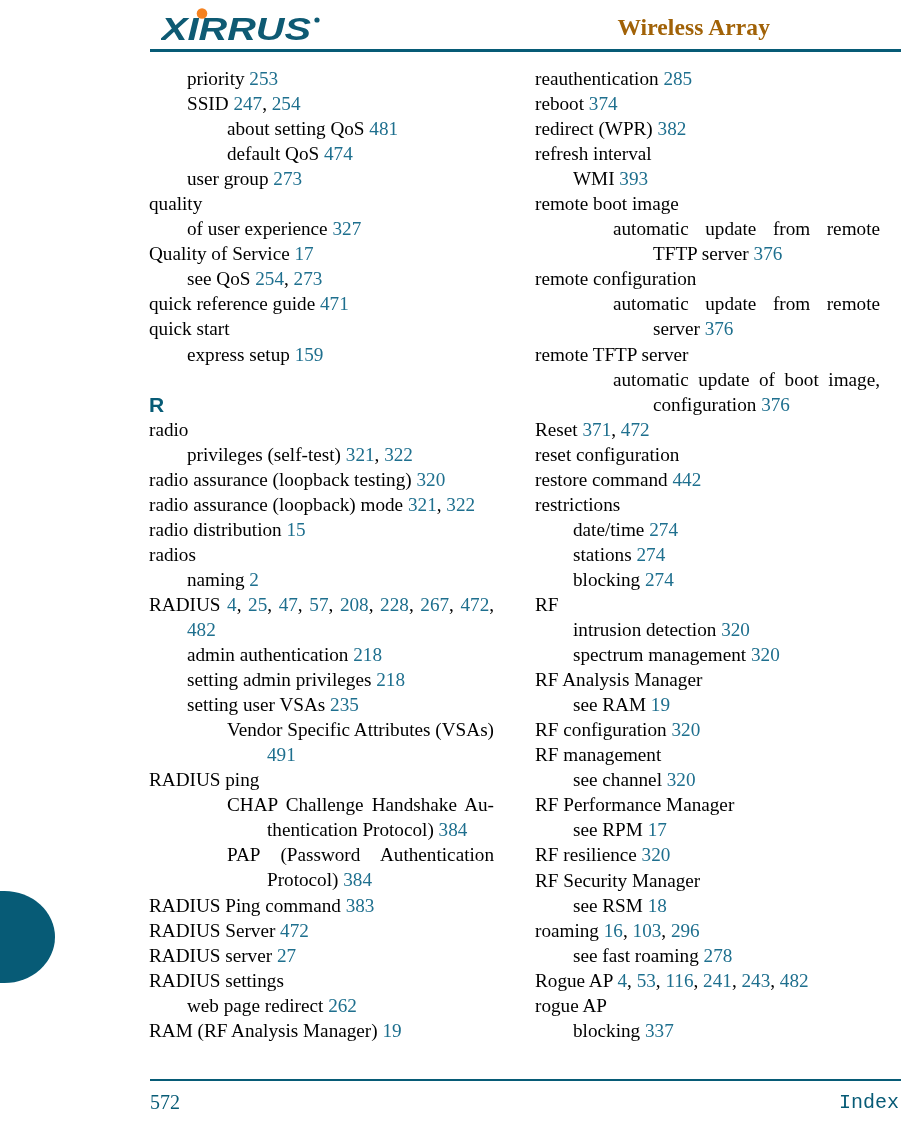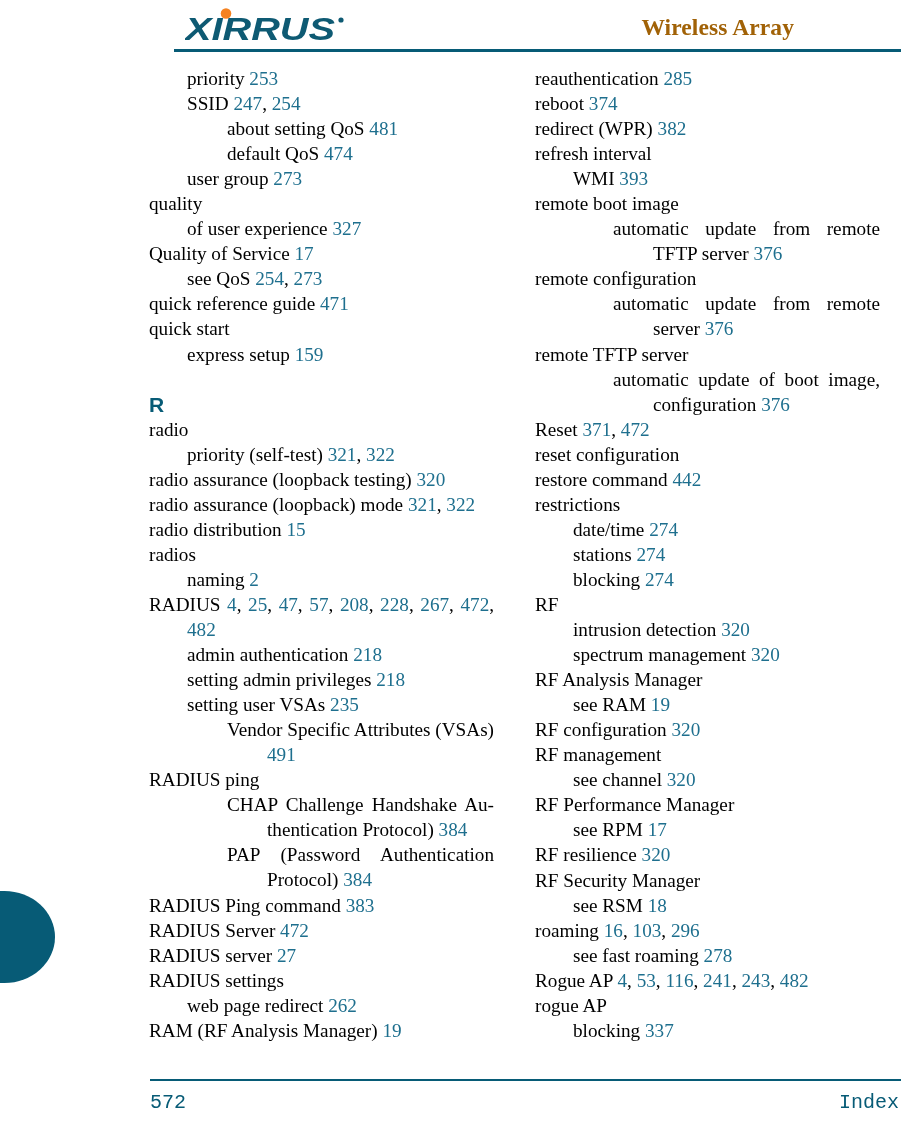--- a/index.html
+++ b/index.html
@@ -28,21 +28,20 @@
     border-radius: 0 50% 50% 0 / 0 50% 50% 0;
   }
 
   
   #page-header {
     position: absolute;
     left: 0;
     top: 0;
     width: 772px;
     height: 56px;
-    margin-left: 24px;
   }
   #logo {
     position: absolute;
     left: 161px;
     top: 8px;
     height: 34px;
     width: 180px;
   }
   #logo svg { display: block; }
   #header-title {
@@ -125,21 +124,21 @@
     left: 150px;
     top: 6px;
     width: 751px;
     height: 2px;
     background: #075B76;
   }
   #footer-page-number {
     position: absolute;
     left: 150px;
     top: 18px;
-    font-family: Liberation Mono, monospace;
+    font-family: Liberation Serif, serif;
     font-size: 20px;
     color: #075B76;
   }
   #footer-section-label {
     position: absolute;
     right: 2px;
     top: 18px;
     font-family: Liberation Mono, monospace;
     font-size: 20px;
     color: #075B76;
@@ -176,21 +175,21 @@
       <div class="entry lvl1"><span>user group </span><span class="pg">273</span></div>
       <div class="entry lvl0"><span>quality</span></div>
       <div class="entry lvl1"><span>of user experience </span><span class="pg">327</span></div>
       <div class="entry lvl0"><span>Quality of Service </span><span class="pg">17</span></div>
       <div class="entry lvl1"><span>see QoS </span><span class="pg">254</span><span>, </span><span class="pg">273</span></div>
       <div class="entry lvl0"><span>quick reference guide </span><span class="pg">471</span></div>
       <div class="entry lvl0"><span>quick start</span></div>
       <div class="entry lvl1"><span>express setup </span><span class="pg">159</span></div>
       <div class="section-letter gap-before">R</div>
       <div class="entry lvl0"><span>radio</span></div>
-      <div class="entry lvl1"><span>priority (self-test) </span><span class="pg">321</span><span>, </span><span class="pg">322</span></div>
+      <div class="entry lvl1"><span>privileges (self-test) </span><span class="pg">321</span><span>, </span><span class="pg">322</span></div>
       <div class="entry lvl0"><span>radio assurance (loopback testing) </span><span class="pg">320</span></div>
       <div class="entry run1 nowrap-justify last-left"><span>radio assurance (loopback) mode </span><span class="pg">321</span><span>, </span><span class="pg">322</span></div>
       <div class="entry lvl0"><span>radio distribution </span><span class="pg">15</span></div>
       <div class="entry lvl0"><span>radios</span></div>
       <div class="entry lvl1"><span>naming </span><span class="pg">2</span></div>
       <div class="entry run1 nowrap-justify last-left"><span>RADIUS </span><span class="pg">4</span><span>, </span><span class="pg">25</span><span>, </span><span class="pg">47</span><span>, </span><span class="pg">57</span><span>, </span><span class="pg">208</span><span>, </span><span class="pg">228</span><span>, </span><span class="pg">267</span><span>, </span><span class="pg">472</span><span>, </span><span class="pg">482</span></div>
       <div class="entry lvl1"><span>admin authentication </span><span class="pg">218</span></div>
       <div class="entry lvl1"><span>setting admin privileges </span><span class="pg">218</span></div>
       <div class="entry lvl1"><span>setting user VSAs </span><span class="pg">235</span></div>
       <div class="entry run3 nowrap-justify last-left"><span>Vendor Specific Attributes (VSAs) </span><span class="pg">491</span></div>

